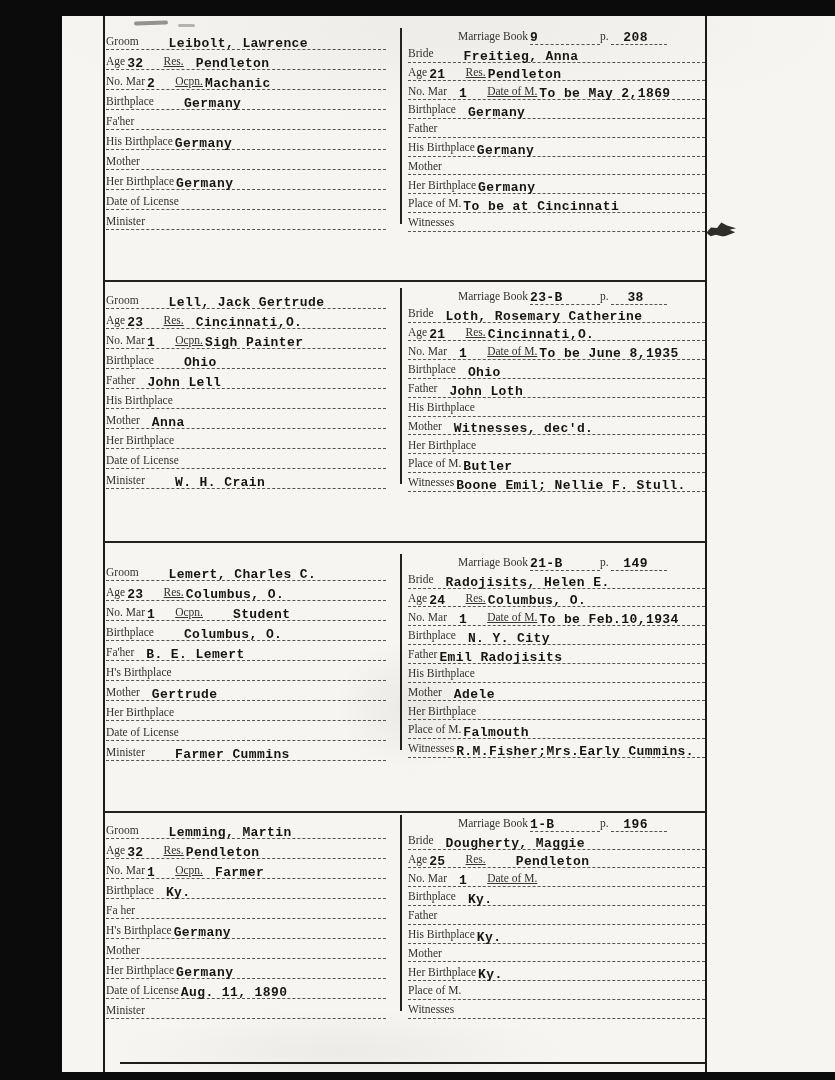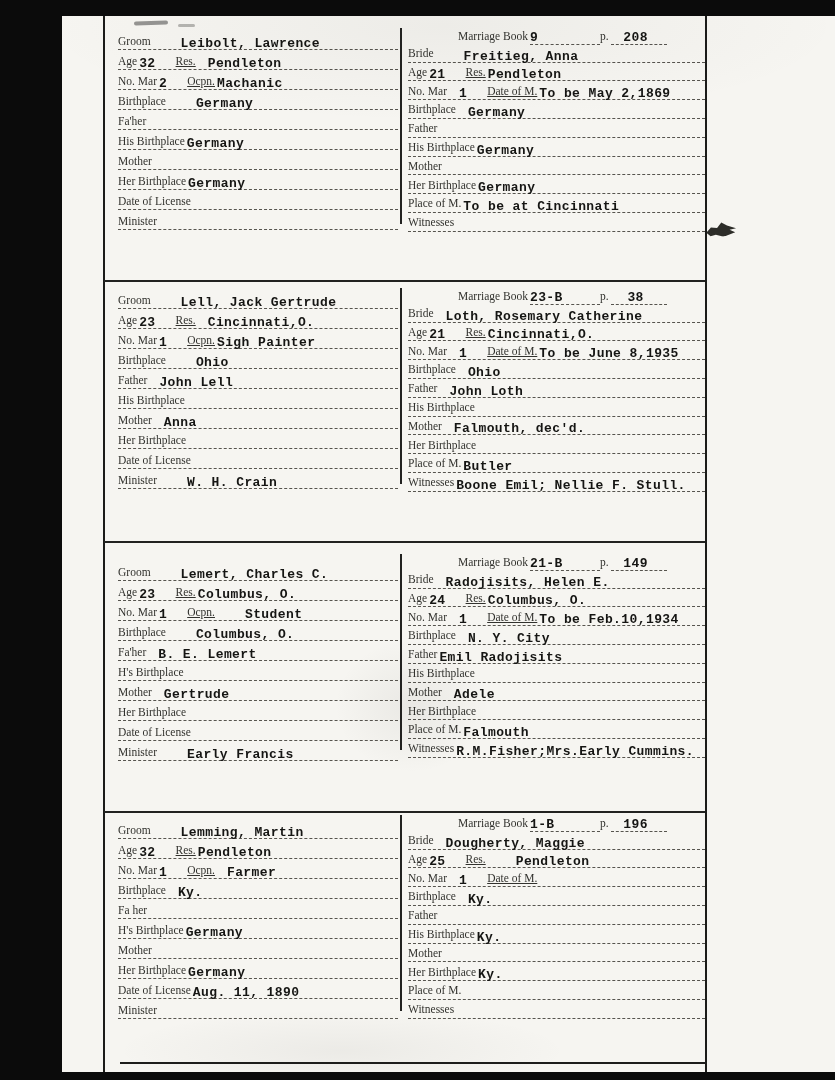--- a/index.html
+++ b/index.html
@@ -7,21 +7,21 @@
        font-family:"Liberation Serif",serif;overflow:hidden;}
   .page{position:absolute;left:62px;top:16px;width:773px;height:1056px;
     background:
       radial-gradient(ellipse 110px 95px at 350px 690px, rgba(70,68,60,0.07), transparent 70%),
       radial-gradient(ellipse 300px 55px at 280px 1035px, rgba(70,68,60,0.06), transparent 75%),
       radial-gradient(ellipse 500px 120px at 380px 10px, rgba(70,68,60,0.05), transparent 80%),
       #f6f5f1;}
   .vrule{position:absolute;top:0;width:2px;height:100%;background:#1b1b19;}
   .hsep{position:absolute;left:42px;width:601px;height:2px;background:#222220;}
   .card{position:absolute;left:42px;width:601px;height:258px;}
-  .lcol{position:absolute;left:14px;width:280px;}
+  .lcol{position:absolute;left:2px;width:280px;}
   .rcol{position:absolute;left:304px;width:297px;}
   .cdiv{position:absolute;left:296px;width:2px;background:#222220;}
   .row{height:19px;display:flex;align-items:flex-end;
        border-bottom:1.5px dashed rgba(58,55,49,0.85);}
   .rcol .row{height:17.8px;}
   .row.hdr{border-bottom:none;padding-left:50px;}
   .lbl{font-size:11.5px;color:#32322e;line-height:1;padding-bottom:2px;white-space:pre;}
   .val{font-family:"Liberation Mono",monospace;font-weight:bold;font-size:13px;
        letter-spacing:.4px;color:#151513;line-height:1;margin-left:12px;
        margin-bottom:-1px;white-space:pre;}
@@ -235,21 +235,21 @@
       <div class="row">
           <span class="lbl">Father</span>
           <span class="val">John Loth</span>
         </div>
       <div class="row">
           <span class="lbl">His Birthplace</span>
           <span class="val v0"></span>
         </div>
       <div class="row">
           <span class="lbl">Mother</span>
-          <span class="val">Falmouth, dec'd.</span>
+          <span class="val">Witnesses, dec'd.</span>
         </div>
       <div class="row">
           <span class="lbl">Her Birthplace</span>
           <span class="val v0"></span>
         </div>
       <div class="row">
           <span class="lbl">Place of M.</span>
           <span class="val v0">Butler</span>
         </div>
       <div class="row">
@@ -297,21 +297,21 @@
       <div class="row">
           <span class="lbl">Her Birthplace</span>
           <span class="val v0"></span>
         </div>
       <div class="row">
           <span class="lbl">Date of License</span>
           <span class="val"></span>
         </div>
       <div class="row">
           <span class="lbl">Minister</span>
-          <span class="val vml">Early Francis</span>
+          <span class="val vml">Farmer Cummins</span>
         </div>
     </div>
     <div class="rcol" style="top:9px">
       <div class="row hdr">
           <span class="lbl">Marriage Book</span>
           <span class="val v0 hv">21-B</span>
           <span class="lbl">p.</span>
           <span class="val v0 hv hv2">149</span>
         </div>
       <div class="row">

